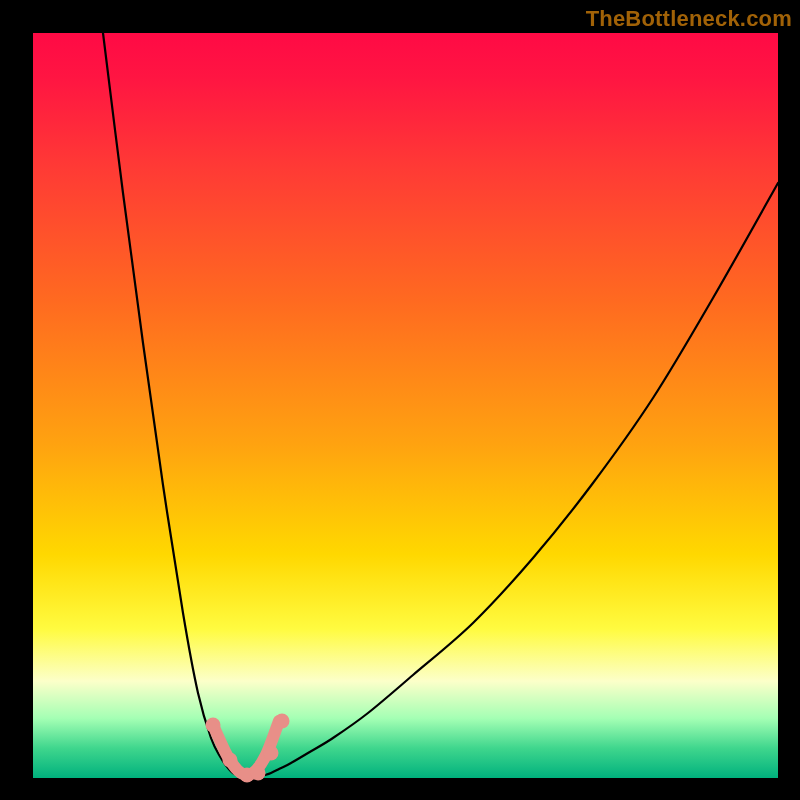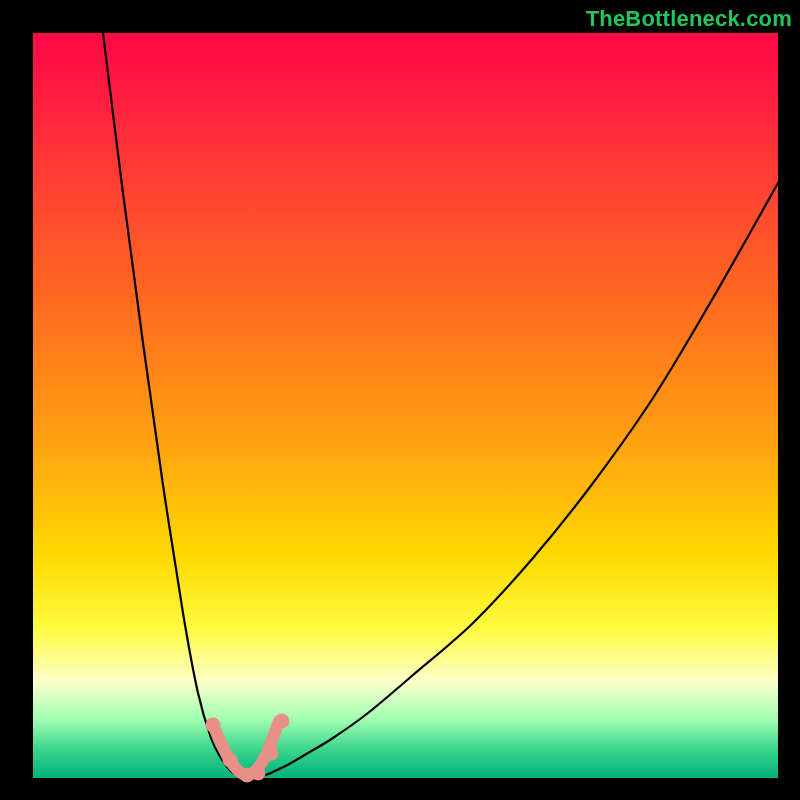--- a/index.html
+++ b/index.html
@@ -44,21 +44,21 @@
       #00b17d 100%
     );
   }
   .watermark {
     position: absolute;
     top: 6px;
     right: 8px;
     font-family: Arial, Helvetica, sans-serif;
     font-size: 22px;
     font-weight: 600;
-    color: #22c55e;
+    color: #a16207;
     letter-spacing: 0.2px;
   }
   svg.curve {
     position: absolute;
     inset: 0;
     width: 745px;
     height: 745px;
     overflow: visible;
   }
 </style>

